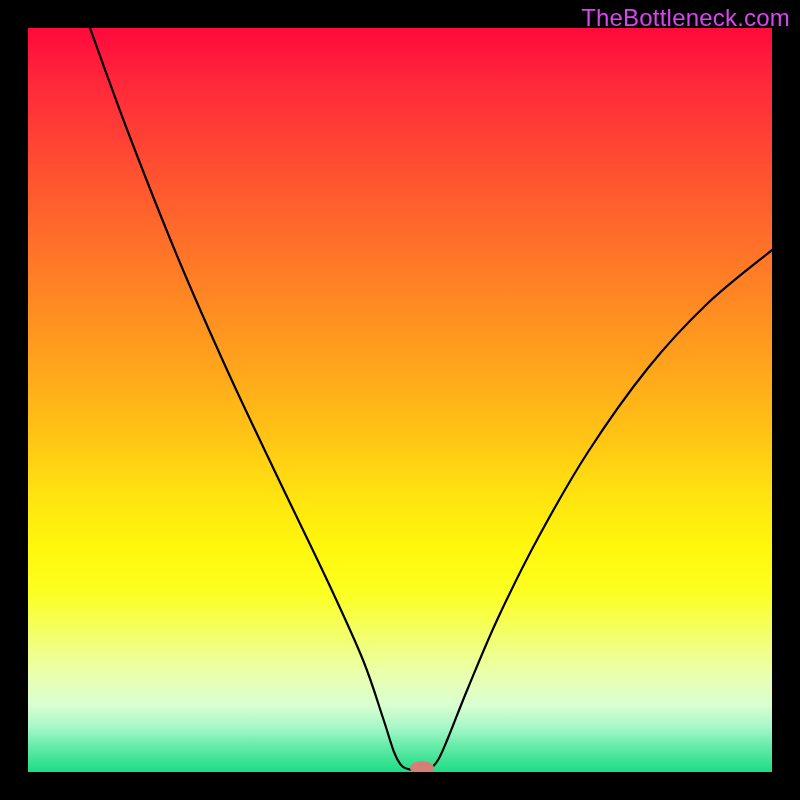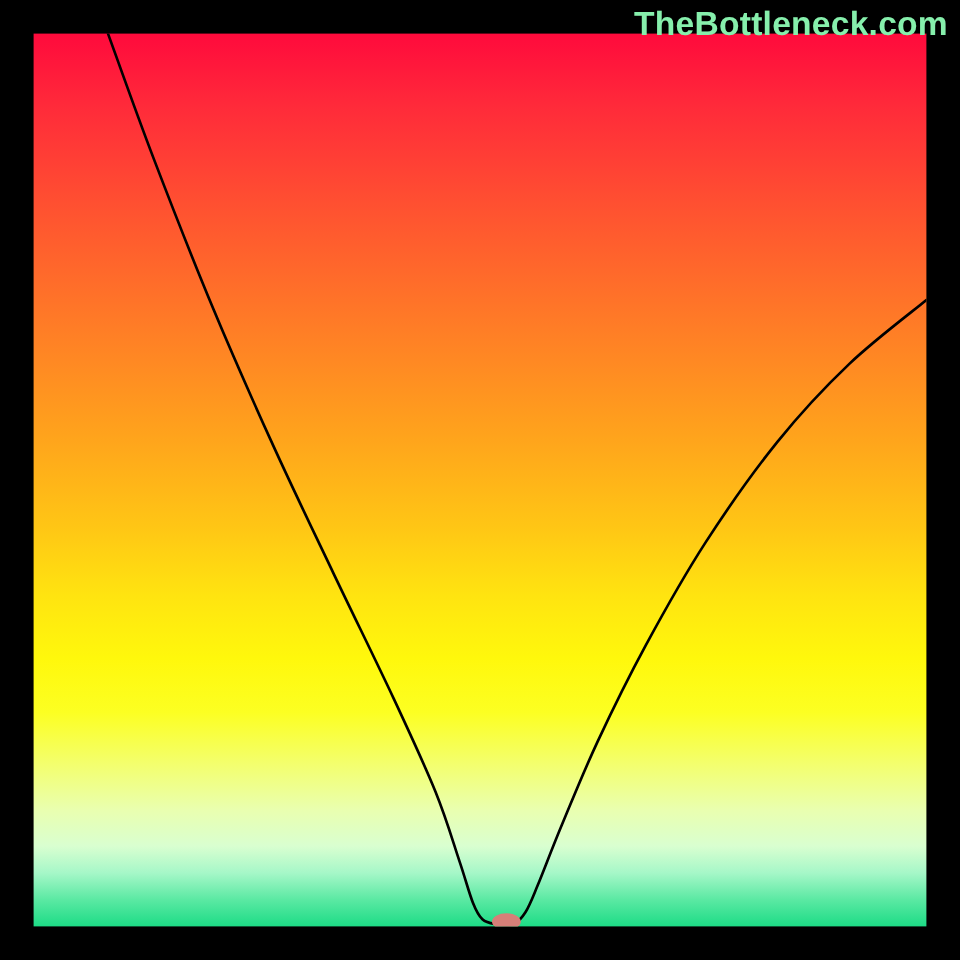--- a/index.html
+++ b/index.html
@@ -57,23 +57,23 @@
     stroke-linejoin: round;
   }
   .marker {
     fill: #d67f78;
     stroke: none;
   }
   .watermark {
     position: absolute;
     top: 4px;
     right: 10px;
-    color: #86efac;
-    font-size: 28px;
-    font-weight: 700;
+    color: #d946ef;
+    font-size: 24px;
+    font-weight: 400;
     letter-spacing: 0.2px;
     user-select: none;
   }
 </style>
 </head>
 <body>
 
 <div class="frame">
 
   <div class="plot-area">

